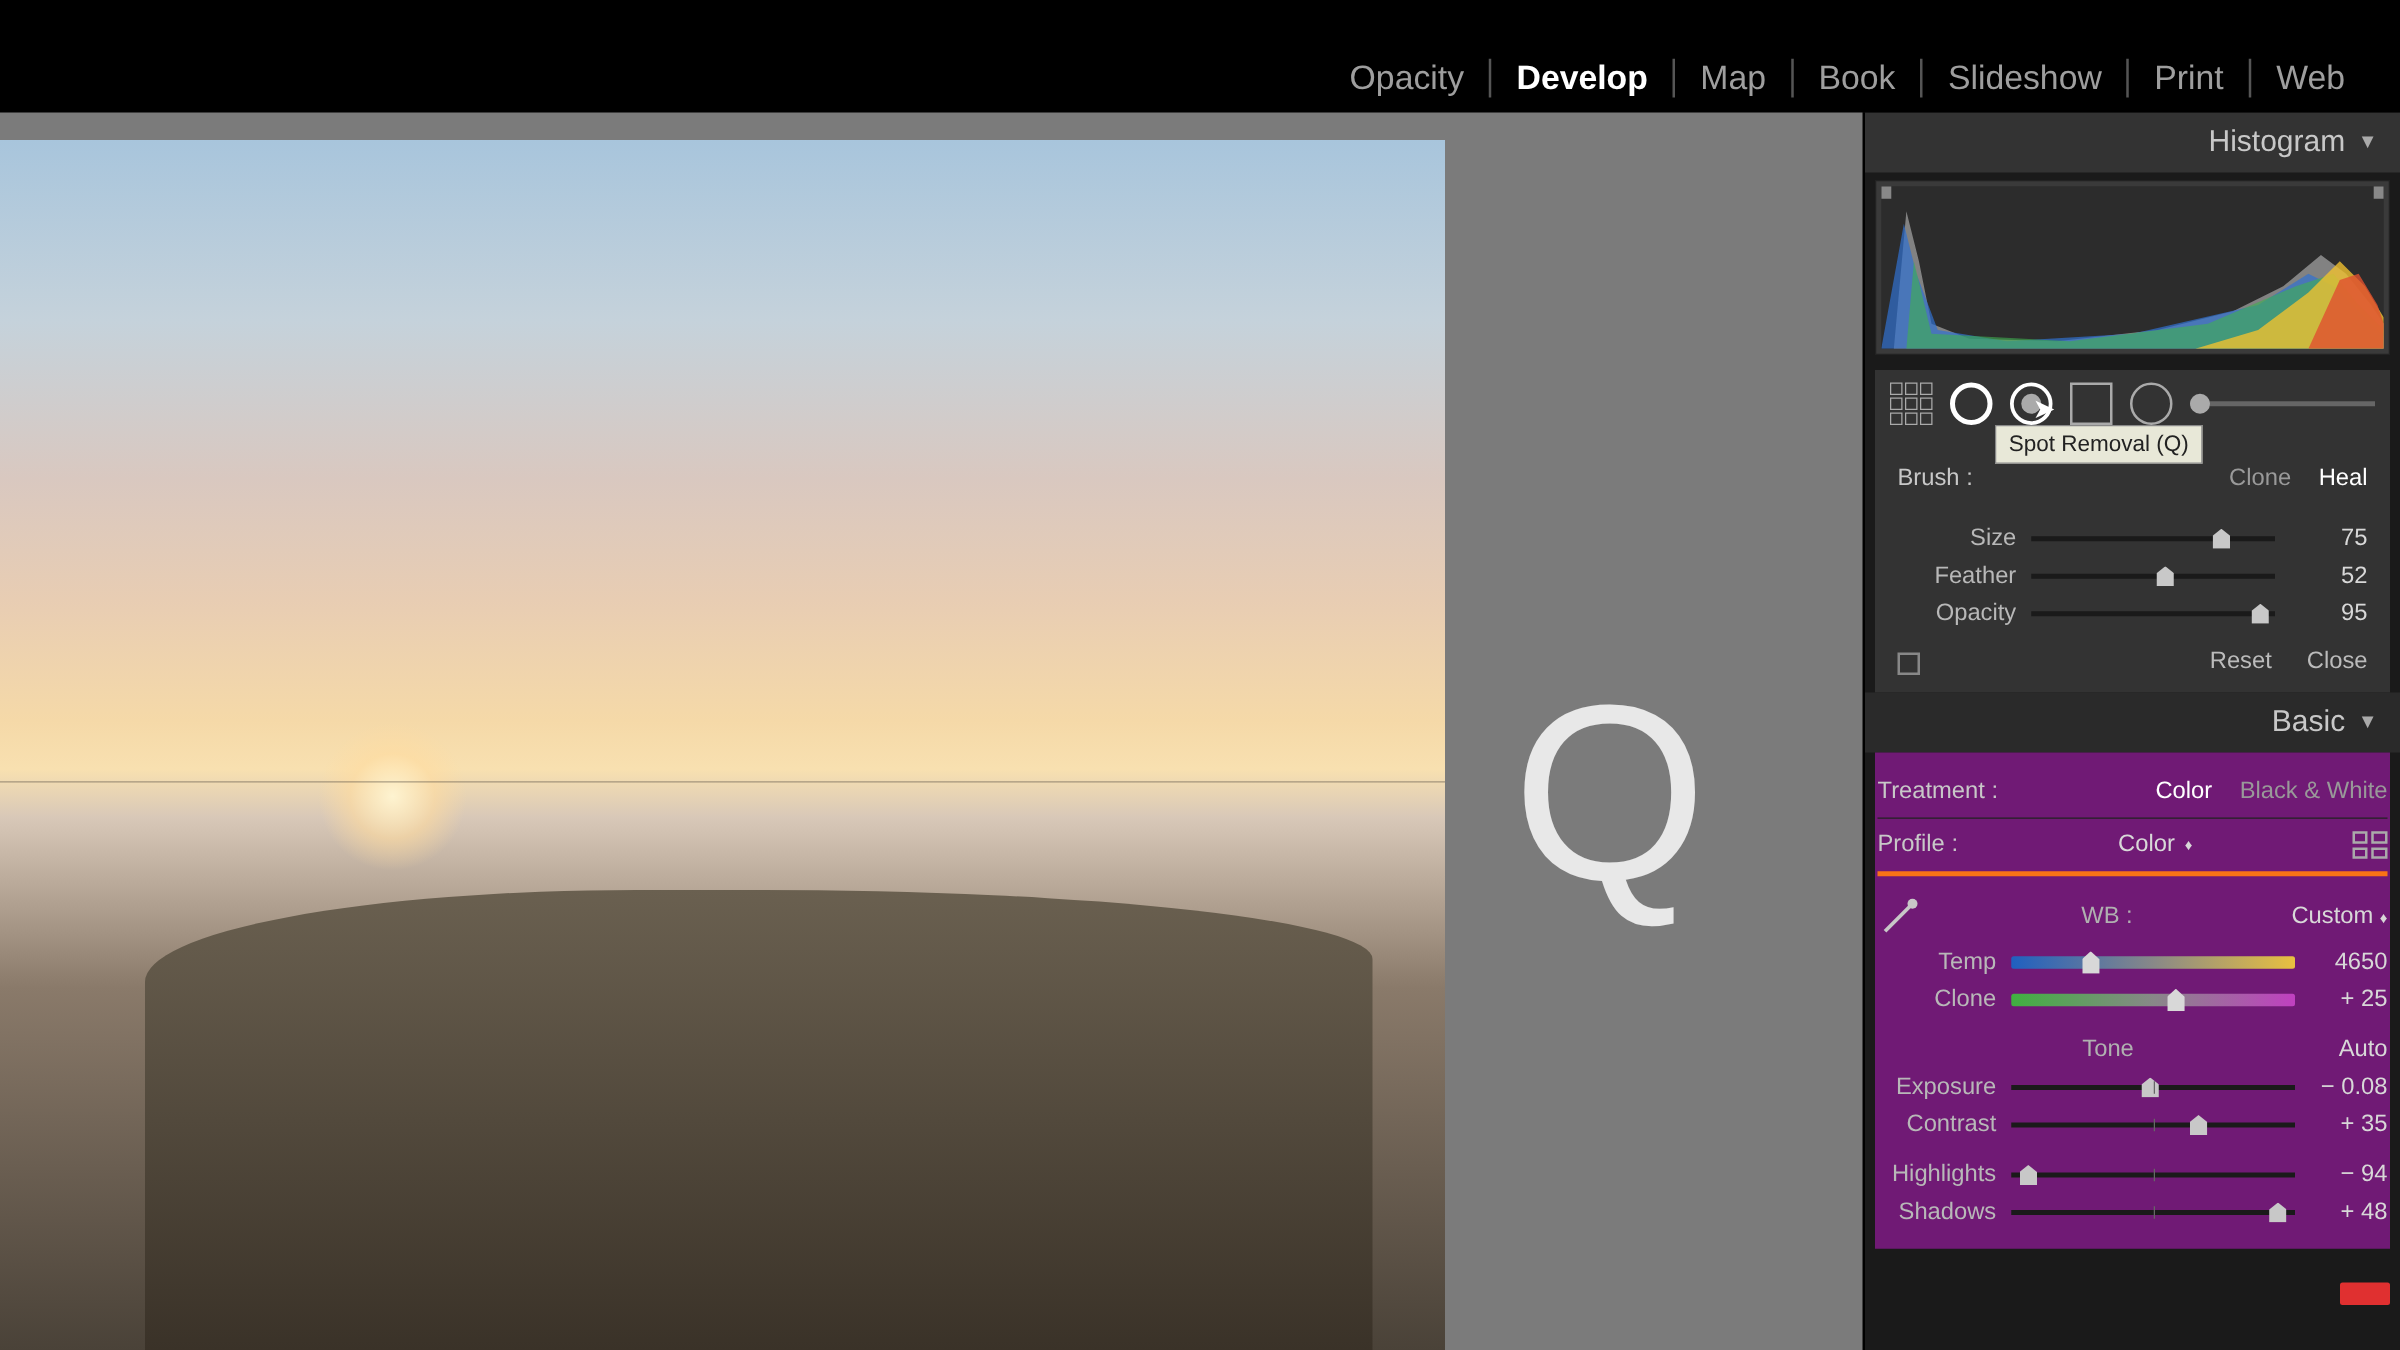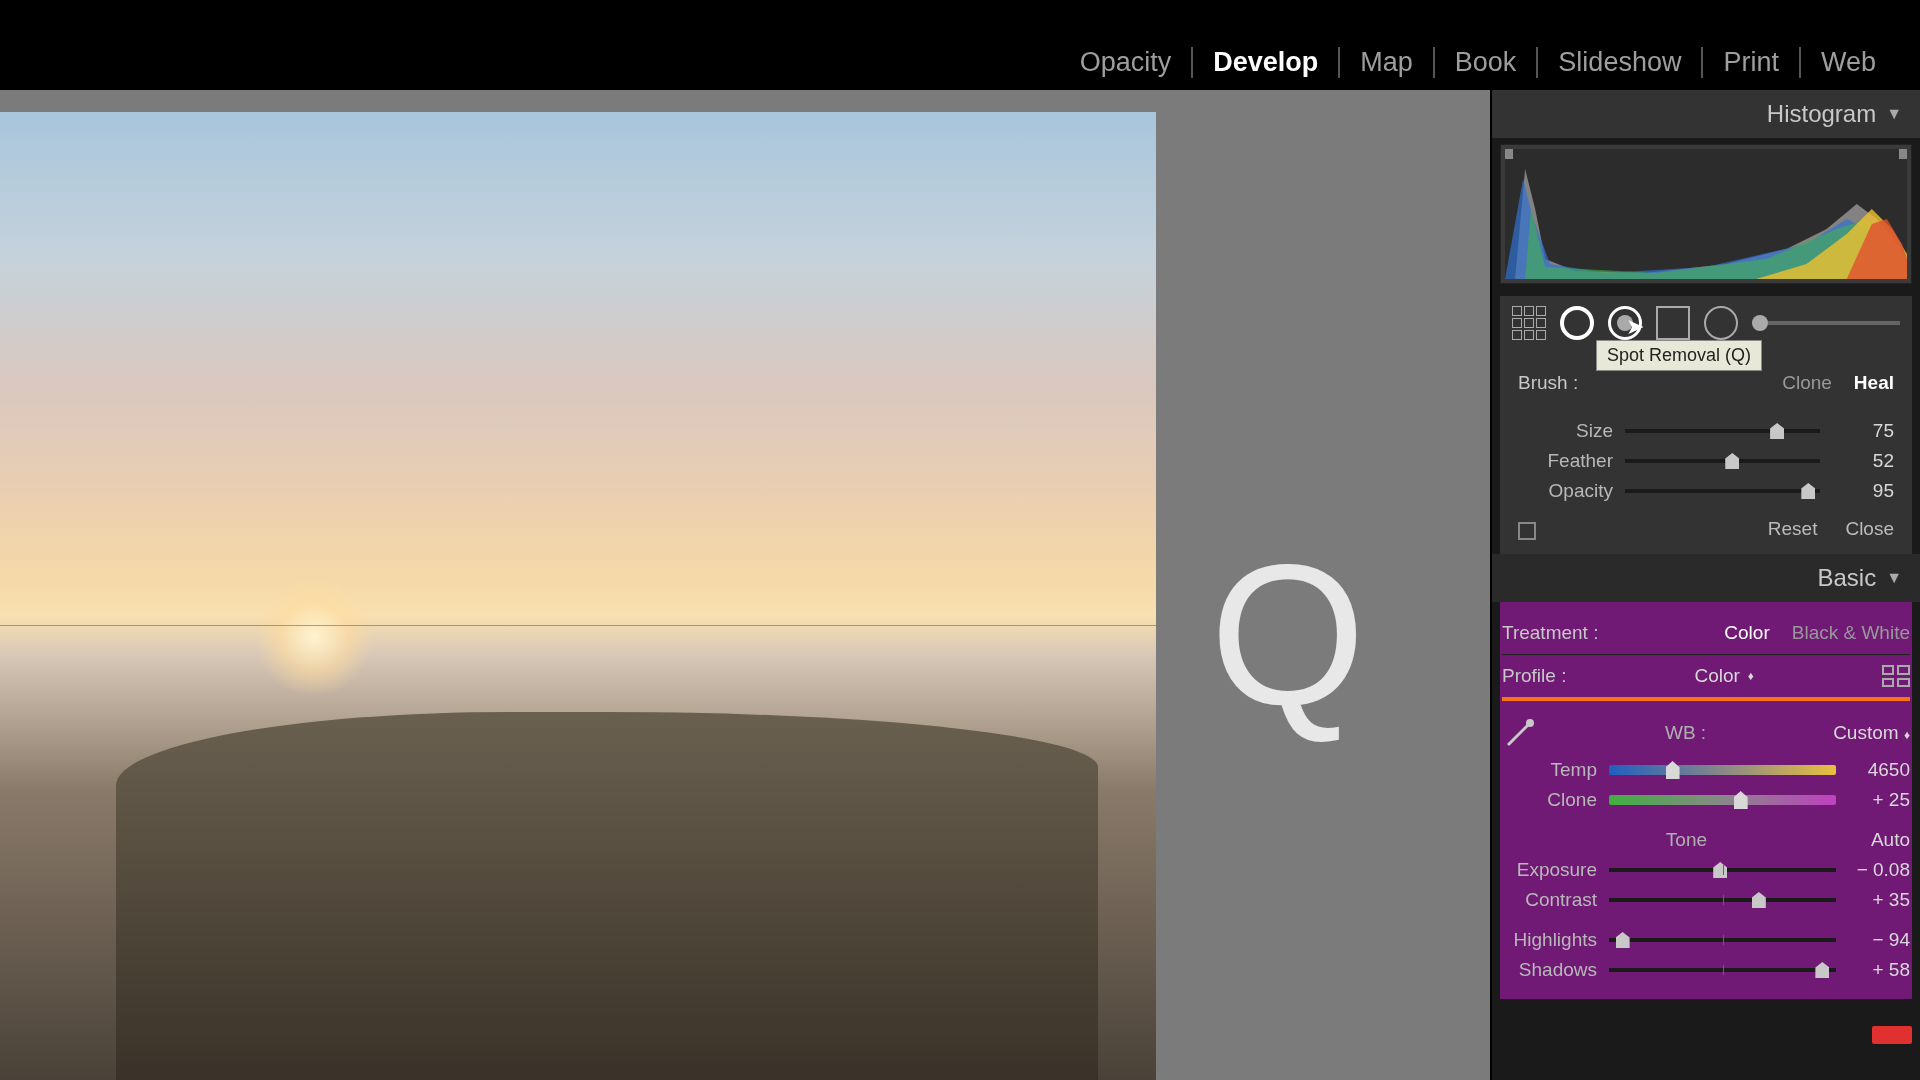--- a/index.html
+++ b/index.html
@@ -41,21 +41,21 @@
 .tool-slider { flex:1; height:4px; background:#666; position:relative; }
 .tool-slider::before { content:''; position:absolute; left:0; top:-6px; width:16px; height:16px; border-radius:50%; background:#aaa; }
 
 .tooltip { position:absolute; left:96px; top:44px; background:#e8e8d8; color:#222; padding:4px 10px; font-size:18px; border:1px solid #888; z-index:10; }
 .cursor-arrow { position:absolute; left:126px; top:18px; font-size:22px; color:#fff; z-index:11; }
 
 .brush-panel { background:#333; margin:0 8px; padding:12px 18px 14px; }
 .brush-row { display:flex; justify-content:space-between; align-items:center; font-size:19px; margin-bottom:26px; }
 .brush-modes { display:flex; gap:22px; }
 .mode { color:#999; cursor:pointer; }
-.mode.active { color:#fff;font-weight:bold; }
+.mode.active { color:#fff; }
 
 .slider-row { display:flex; align-items:center; gap:12px; margin:8px 0; font-size:19px; }
 .s-label { width:95px; text-align:right; color:#b8b8b8; }
 .s-track { flex:1; height:4px; background:#1a1a1a; position:relative; }
 .s-thumb { position:absolute; top:-6px; width:14px; height:16px; background:#c8c8c8; clip-path:polygon(50% 0,100% 35%,100% 100%,0 100%,0 35%); transform:translateX(-50%); }
 .s-val { width:62px; text-align:right; color:#d8d8d8; }
 
 .brush-footer { display:flex; justify-content:space-between; align-items:flex-end; margin-top:16px; font-size:19px; }
 .pin-ico { width:18px; height:18px; border:2px solid #888; }
 .footer-btns { display:flex; gap:28px; }
@@ -273,20 +273,20 @@
         <div class="center-track">
             <div class="s-thumb" id="th-highlights" style="left: 6%;"></div>
           </div>
         <span class="s-val">− 94</span>
       </div>
       <div class="slider-row">
         <span class="s-label">Shadows</span>
         <div class="center-track">
             <div class="s-thumb" id="th-shadows" style="left: 94%;"></div>
           </div>
-        <span class="s-val">+ 58</span>
+        <span class="s-val">+ 48</span>
       </div>
 
       <div class="red-badge"></div>
     </div>
 
   </div>
 </div>
 
 </body></html>

